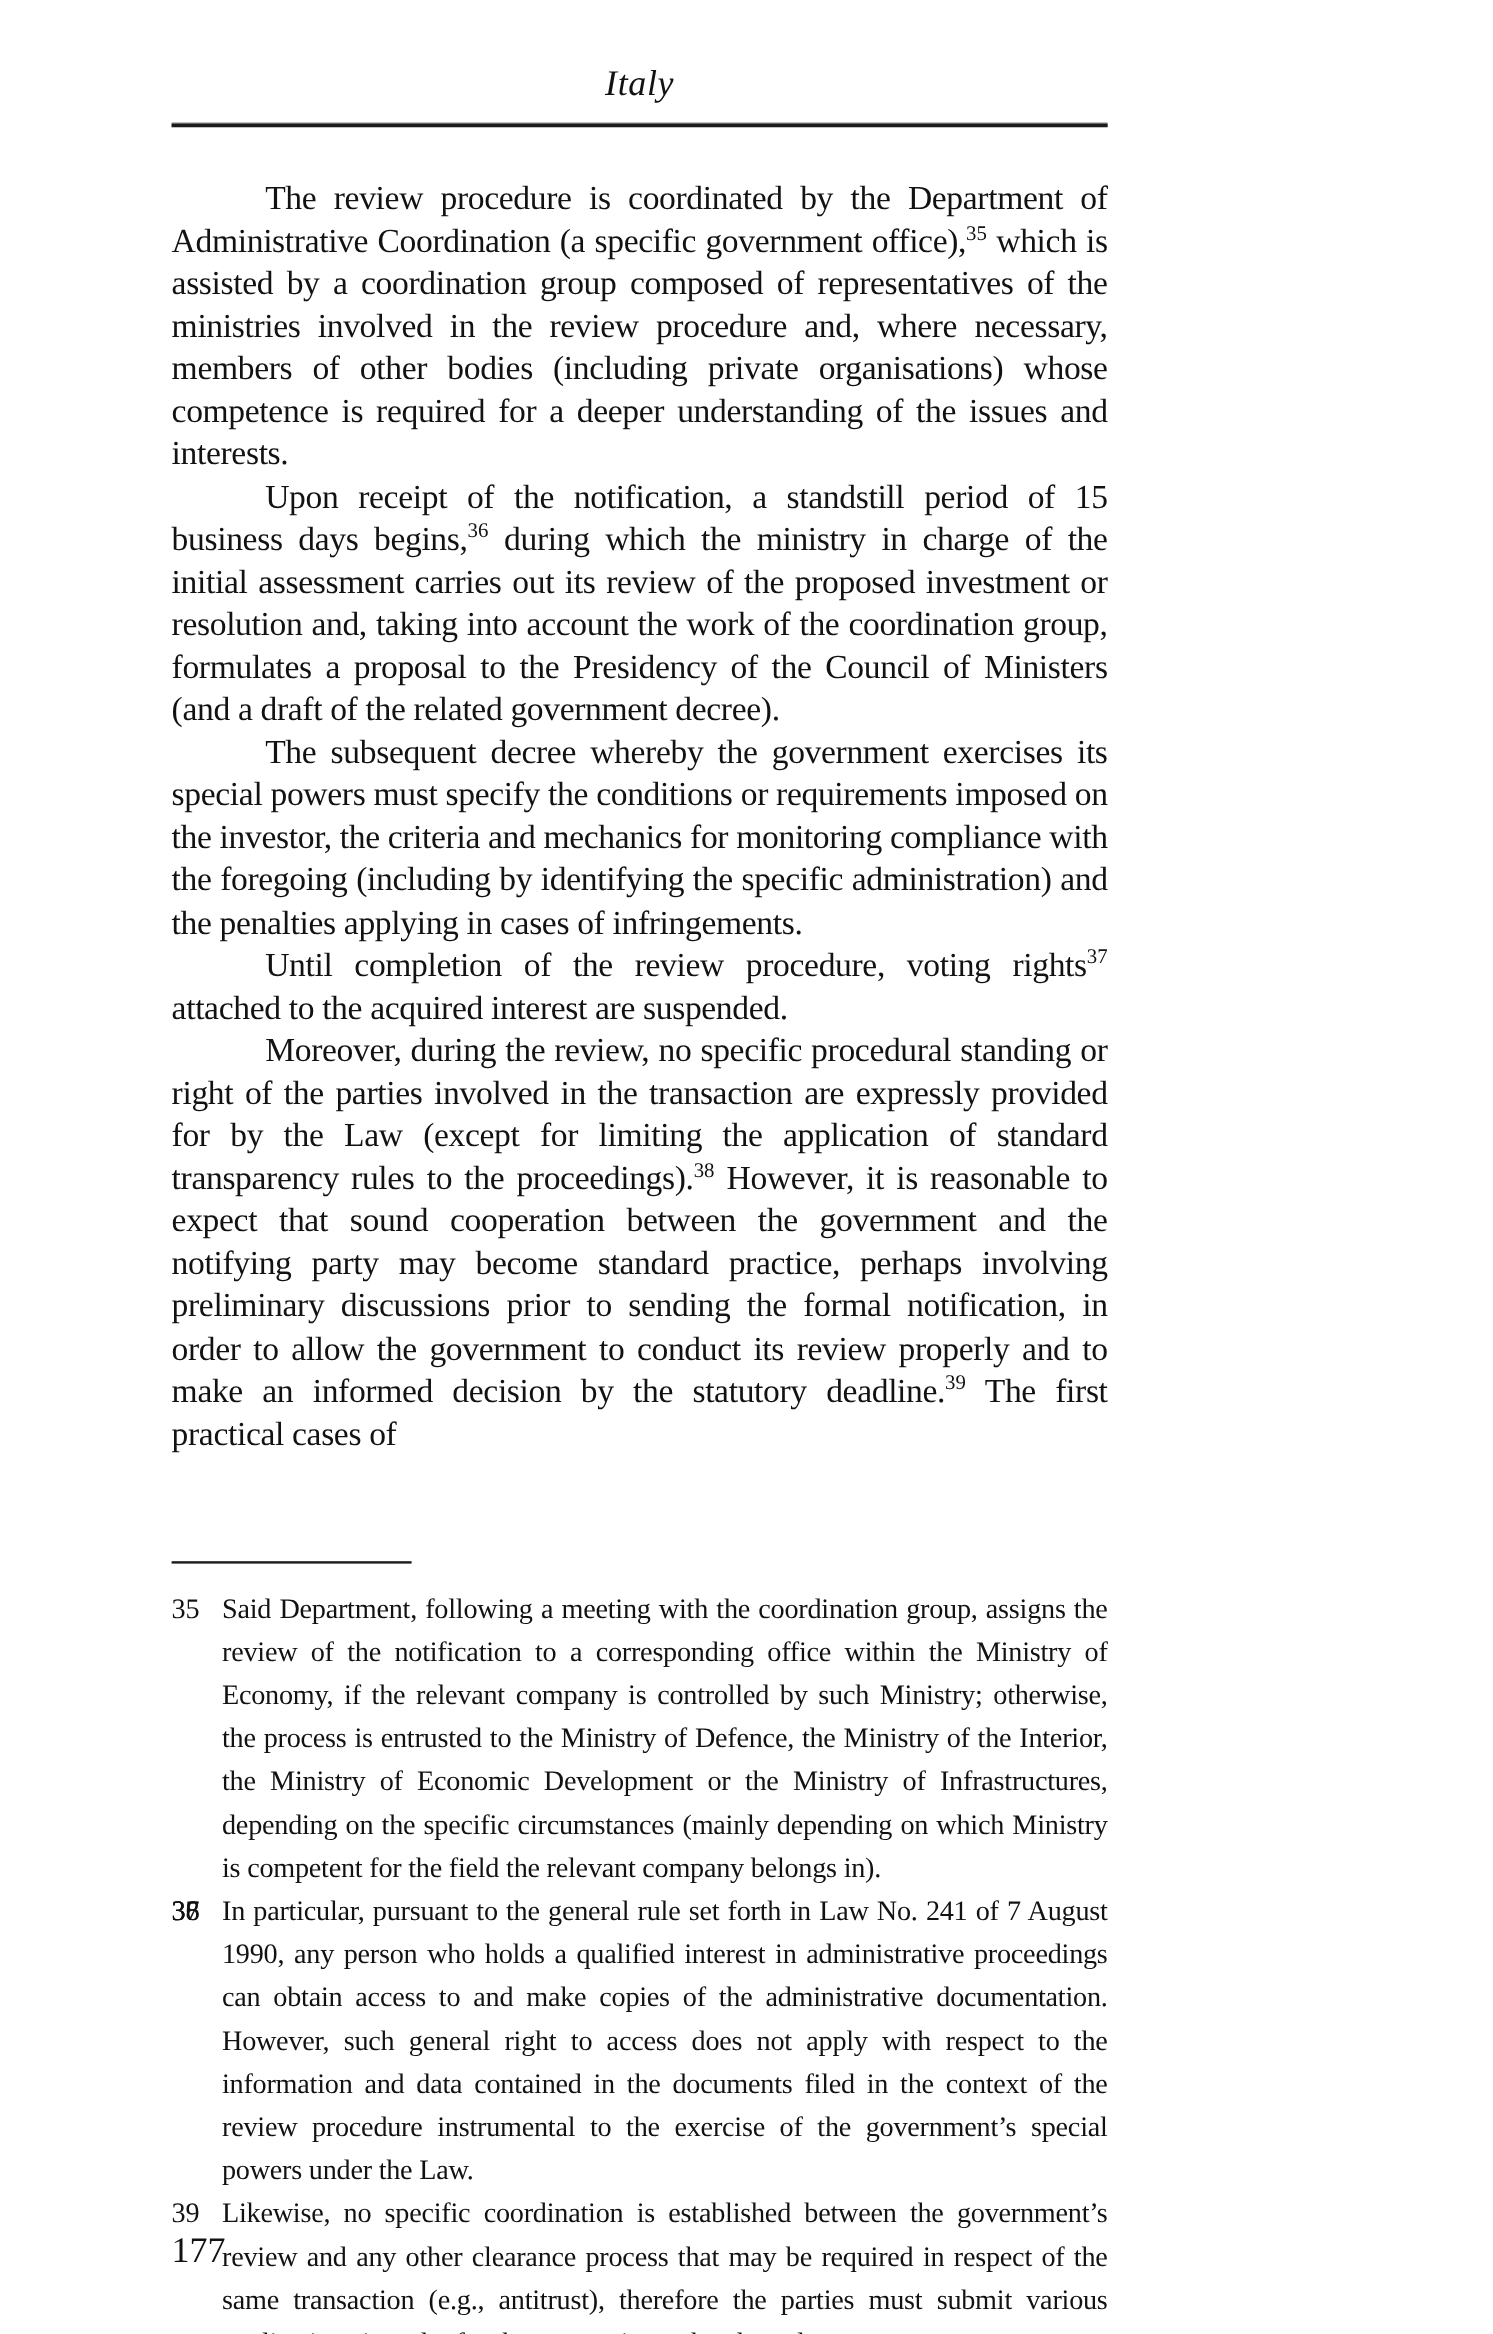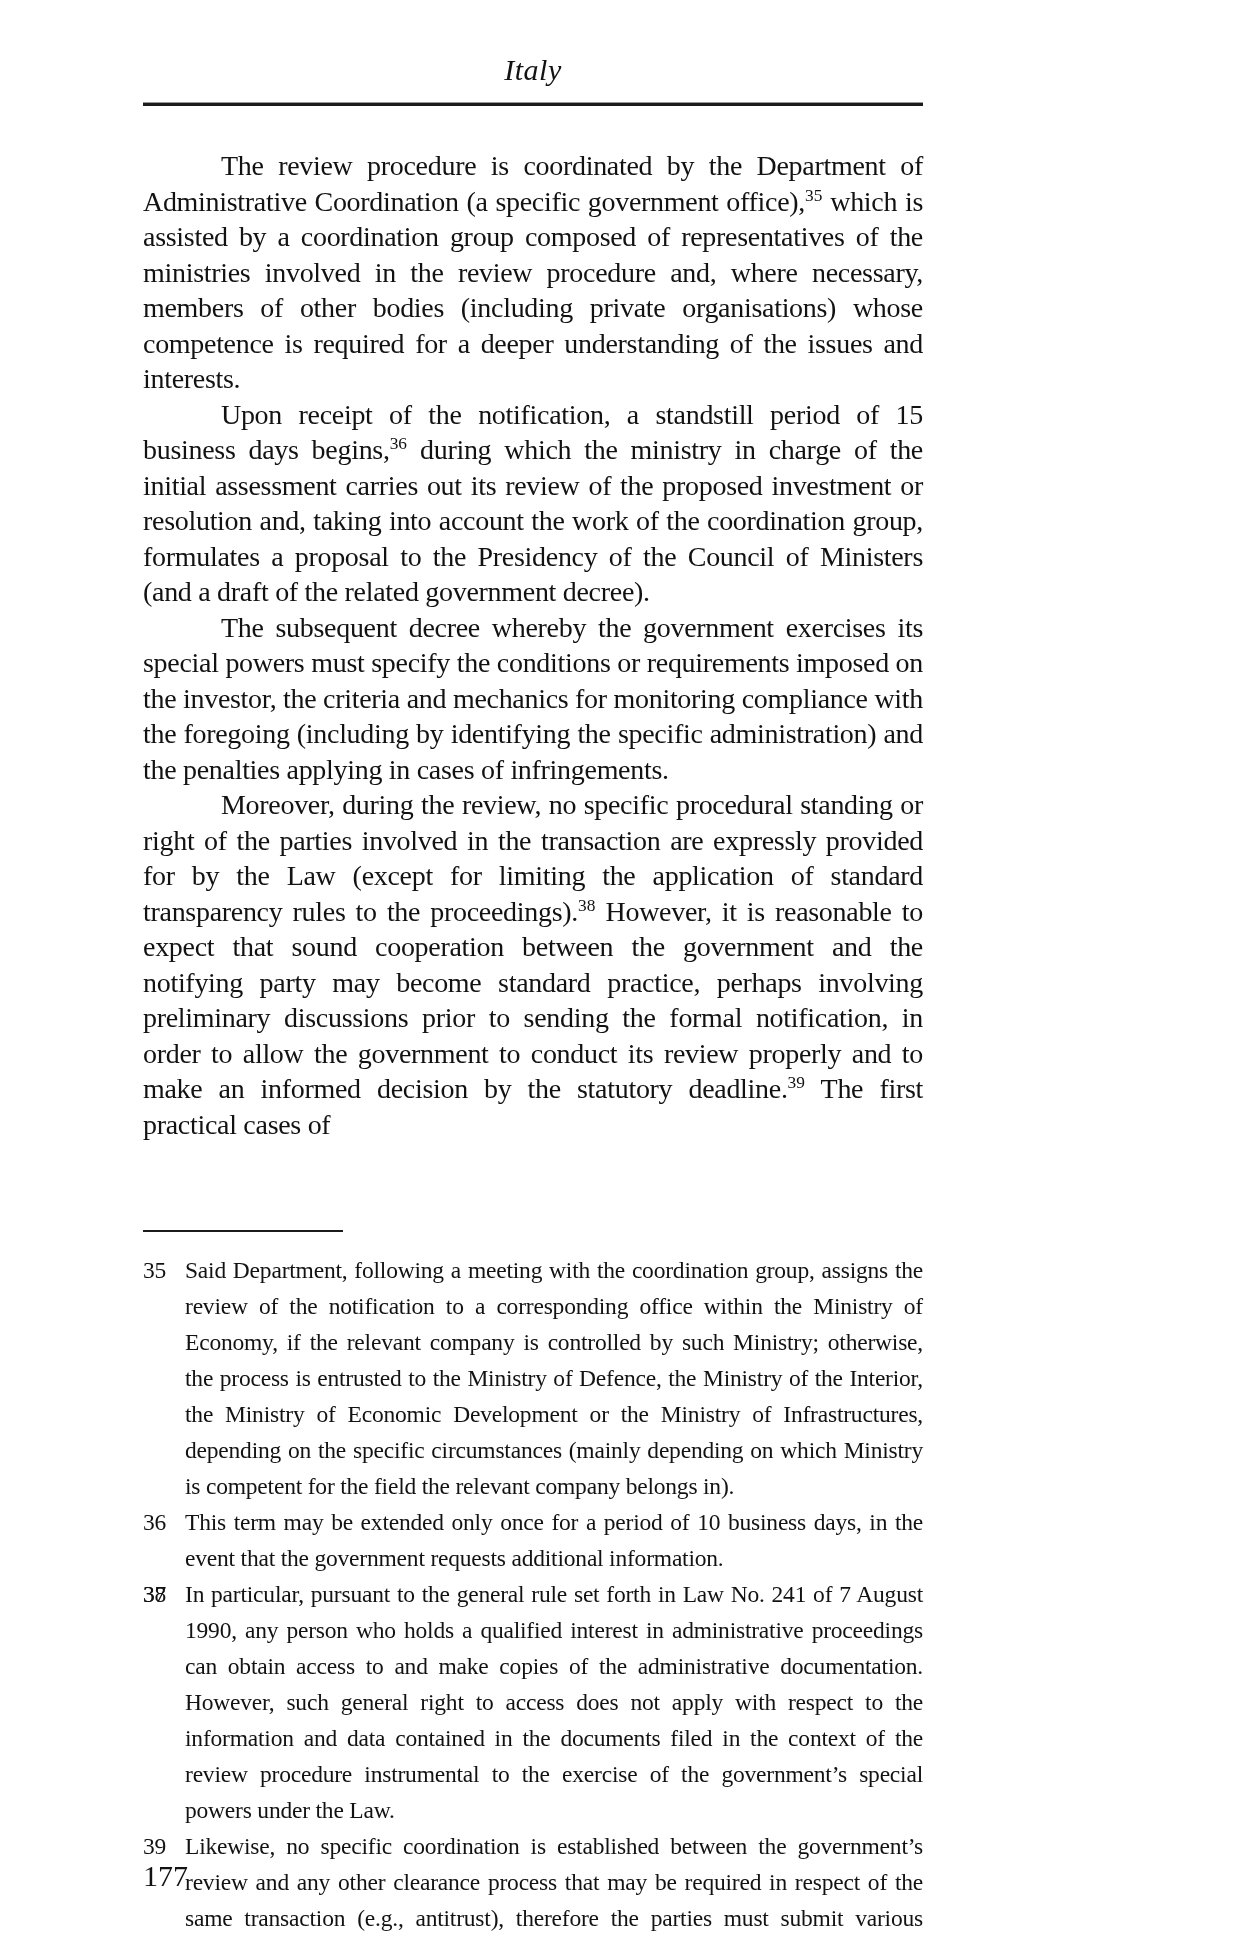--- a/index.html
+++ b/index.html
@@ -79,28 +79,29 @@
 <div class="page">
   <header>
     <div class="running-head">Italy</div>
     <div class="header-rule"></div>
   </header>
 
   <main class="body-text">
       <p>The review procedure is coordinated by the Department of Administrative Coordination (a specific government office),<sup class="fn-ref">35</sup> which is assisted by a coordination group composed of representatives of the ministries involved in the review procedure and, where necessary, members of other bodies (including private organisations) whose competence is required for a deeper understanding of the issues and interests.</p>
       <p>Upon receipt of the notification, a standstill period of 15 business days begins,<sup class="fn-ref">36</sup> during which the ministry in charge of the initial assessment carries out its review of the proposed investment or resolution and, taking into account the work of the coordination group, formulates a proposal to the Presidency of the Council of Ministers (and a draft of the related government decree).</p>
       <p>The subsequent decree whereby the government exercises its special powers must specify the conditions or requirements imposed on the investor, the criteria and mechanics for monitoring compliance with the foregoing (including by identifying the specific administration) and the penalties applying in cases of infringements.</p>
+      <p>Until completion of the review procedure, voting rights<sup class="fn-ref">37</sup> attached to the acquired interest are suspended.</p>
       <p>Moreover, during the review, no specific procedural standing or right of the parties involved in the transaction are expressly provided for by the Law (except for limiting the application of standard transparency rules to the proceedings).<sup class="fn-ref">38</sup> However, it is reasonable to expect that sound cooperation between the government and the notifying party may become standard practice, perhaps involving preliminary discussions prior to sending the formal notification, in order to allow the government to conduct its review properly and to make an informed decision by the statutory deadline.<sup class="fn-ref">39</sup> The first practical cases of</p>
     </main>
 
   <div class="footnote-sep"></div>
 
   <section class="footnotes">
       <div class="footnote"><span class="fn-num">35</span><span class="fn-text">Said Department, following a meeting with the coordination group, assigns the review of the notification to a corresponding office within the Ministry of Economy, if the relevant company is controlled by such Ministry; otherwise, the process is entrusted to the Ministry of Defence, the Ministry of the Interior, the Ministry of Economic Development or the Ministry of Infrastructures, depending on the specific circumstances (mainly depending on which Ministry is competent for the field the relevant company belongs in).</span></div>
-      <div class="footnote"><span class="fn-num">36</span><span class="fn-text">This term may be extended only once for a period of 10 business days, in the event that the government requests additional information.</span></div>
+      <div class="footnote"><span class="fn-num">36</span></div>
       <div class="footnote"><span class="fn-num">37</span></div>
       <div class="footnote"><span class="fn-num">38</span><span class="fn-text">In particular, pursuant to the general rule set forth in Law No. 241 of 7 August 1990, any person who holds a qualified interest in administrative proceedings can obtain access to and make copies of the administrative documentation. However, such general right to access does not apply with respect to the information and data contained in the documents filed in the context of the review procedure instrumental to the exercise of the government’s special powers under the Law.</span></div>
       <div class="footnote"><span class="fn-num">39</span><span class="fn-text">Likewise, no specific coordination is established between the government’s review and any other clearance process that may be required in respect of the same transaction (e.g., antitrust), therefore the parties must submit various applications in order for the transaction to be cleared.</span></div>
     </section>
 
   <footer>
     <div class="page-number">177</div>
   </footer>
 </div>
 

